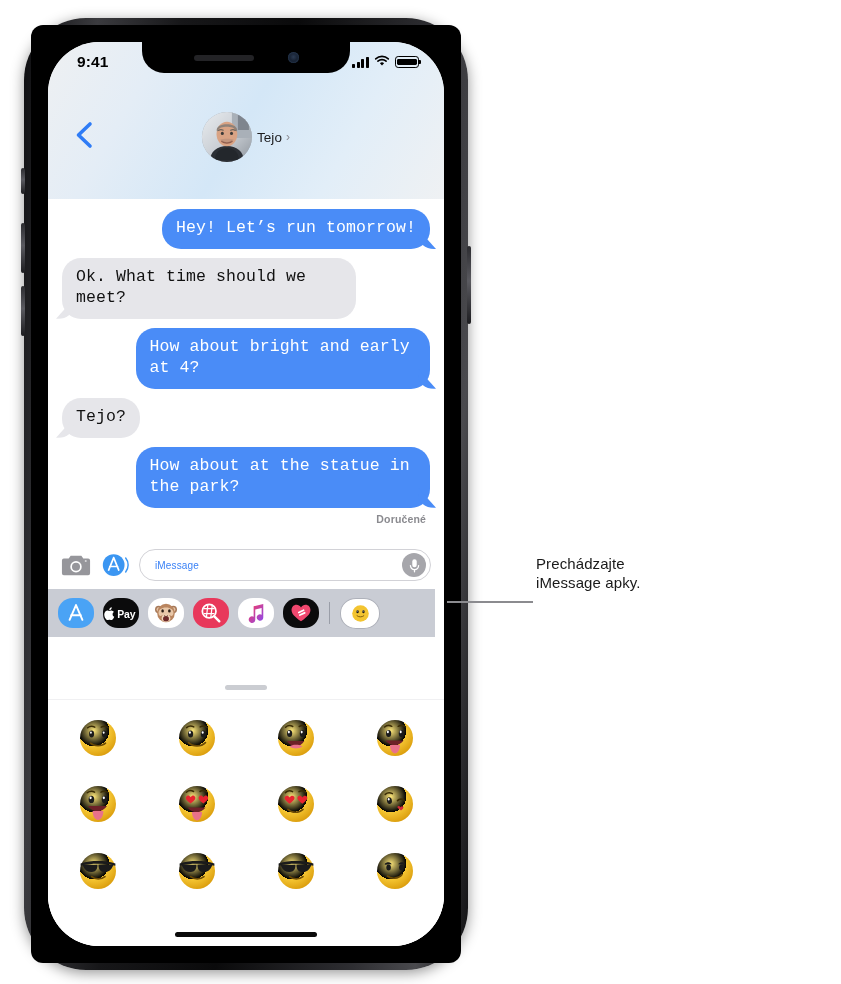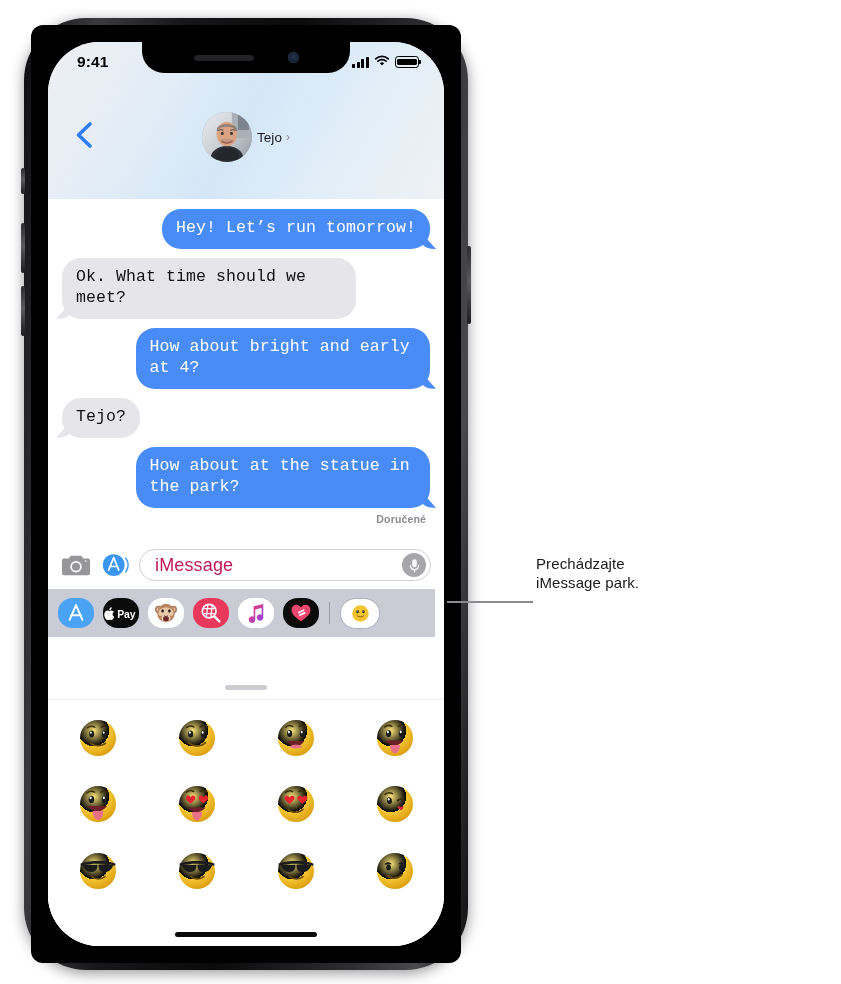--- a/index.html
+++ b/index.html
@@ -146,21 +146,21 @@
     background: #fff; display: flex; align-items: center; gap: 9px;
     padding: 0 13px; z-index: 14;
   }
   .cam-btn { width: 30px; height: 26px; cursor: pointer; flex: none; }
   .appstore-btn { width: 30px; height: 30px; cursor: pointer; flex: none; position: relative; }
   .field {
     flex: 1; height: 32px; border: 1.2px solid #d2d2d7; border-radius: 17px;
     display: flex; align-items: center; padding: 0 4px 0 15px;
     background: #fff;
   }
-  .field-ph { flex: 1; font-size: 18px; color: #be185d; letter-spacing: .15px; }
+  .field-ph { flex: 1; font-size: 10px; color: #3b82f6; letter-spacing: .15px; }
   .mic {
     width: 24px; height: 24px; border-radius: 50%; background: #a6a6ab;
     display: flex; align-items: center; justify-content: center; flex: none; cursor: pointer;
   }
 
   
   .app-drawer {
     position: absolute; left: 0; right: 9px; bottom: 0; height: 48px;
     background: #c9ccd4; display: flex; align-items: center;
     padding: 0 10px; gap: 9px; z-index: 16;
@@ -556,16 +556,16 @@
           </div>
         </div>
 
       </div>
     </div>
   </div>
 
   <div class="leader"></div>
   <div class="callout">
     <div>Prechádzajte</div>
-    <div>iMessage park.</div>
+    <div>iMessage apky.</div>
   </div>
 
 </div>
 
 </body></html>

